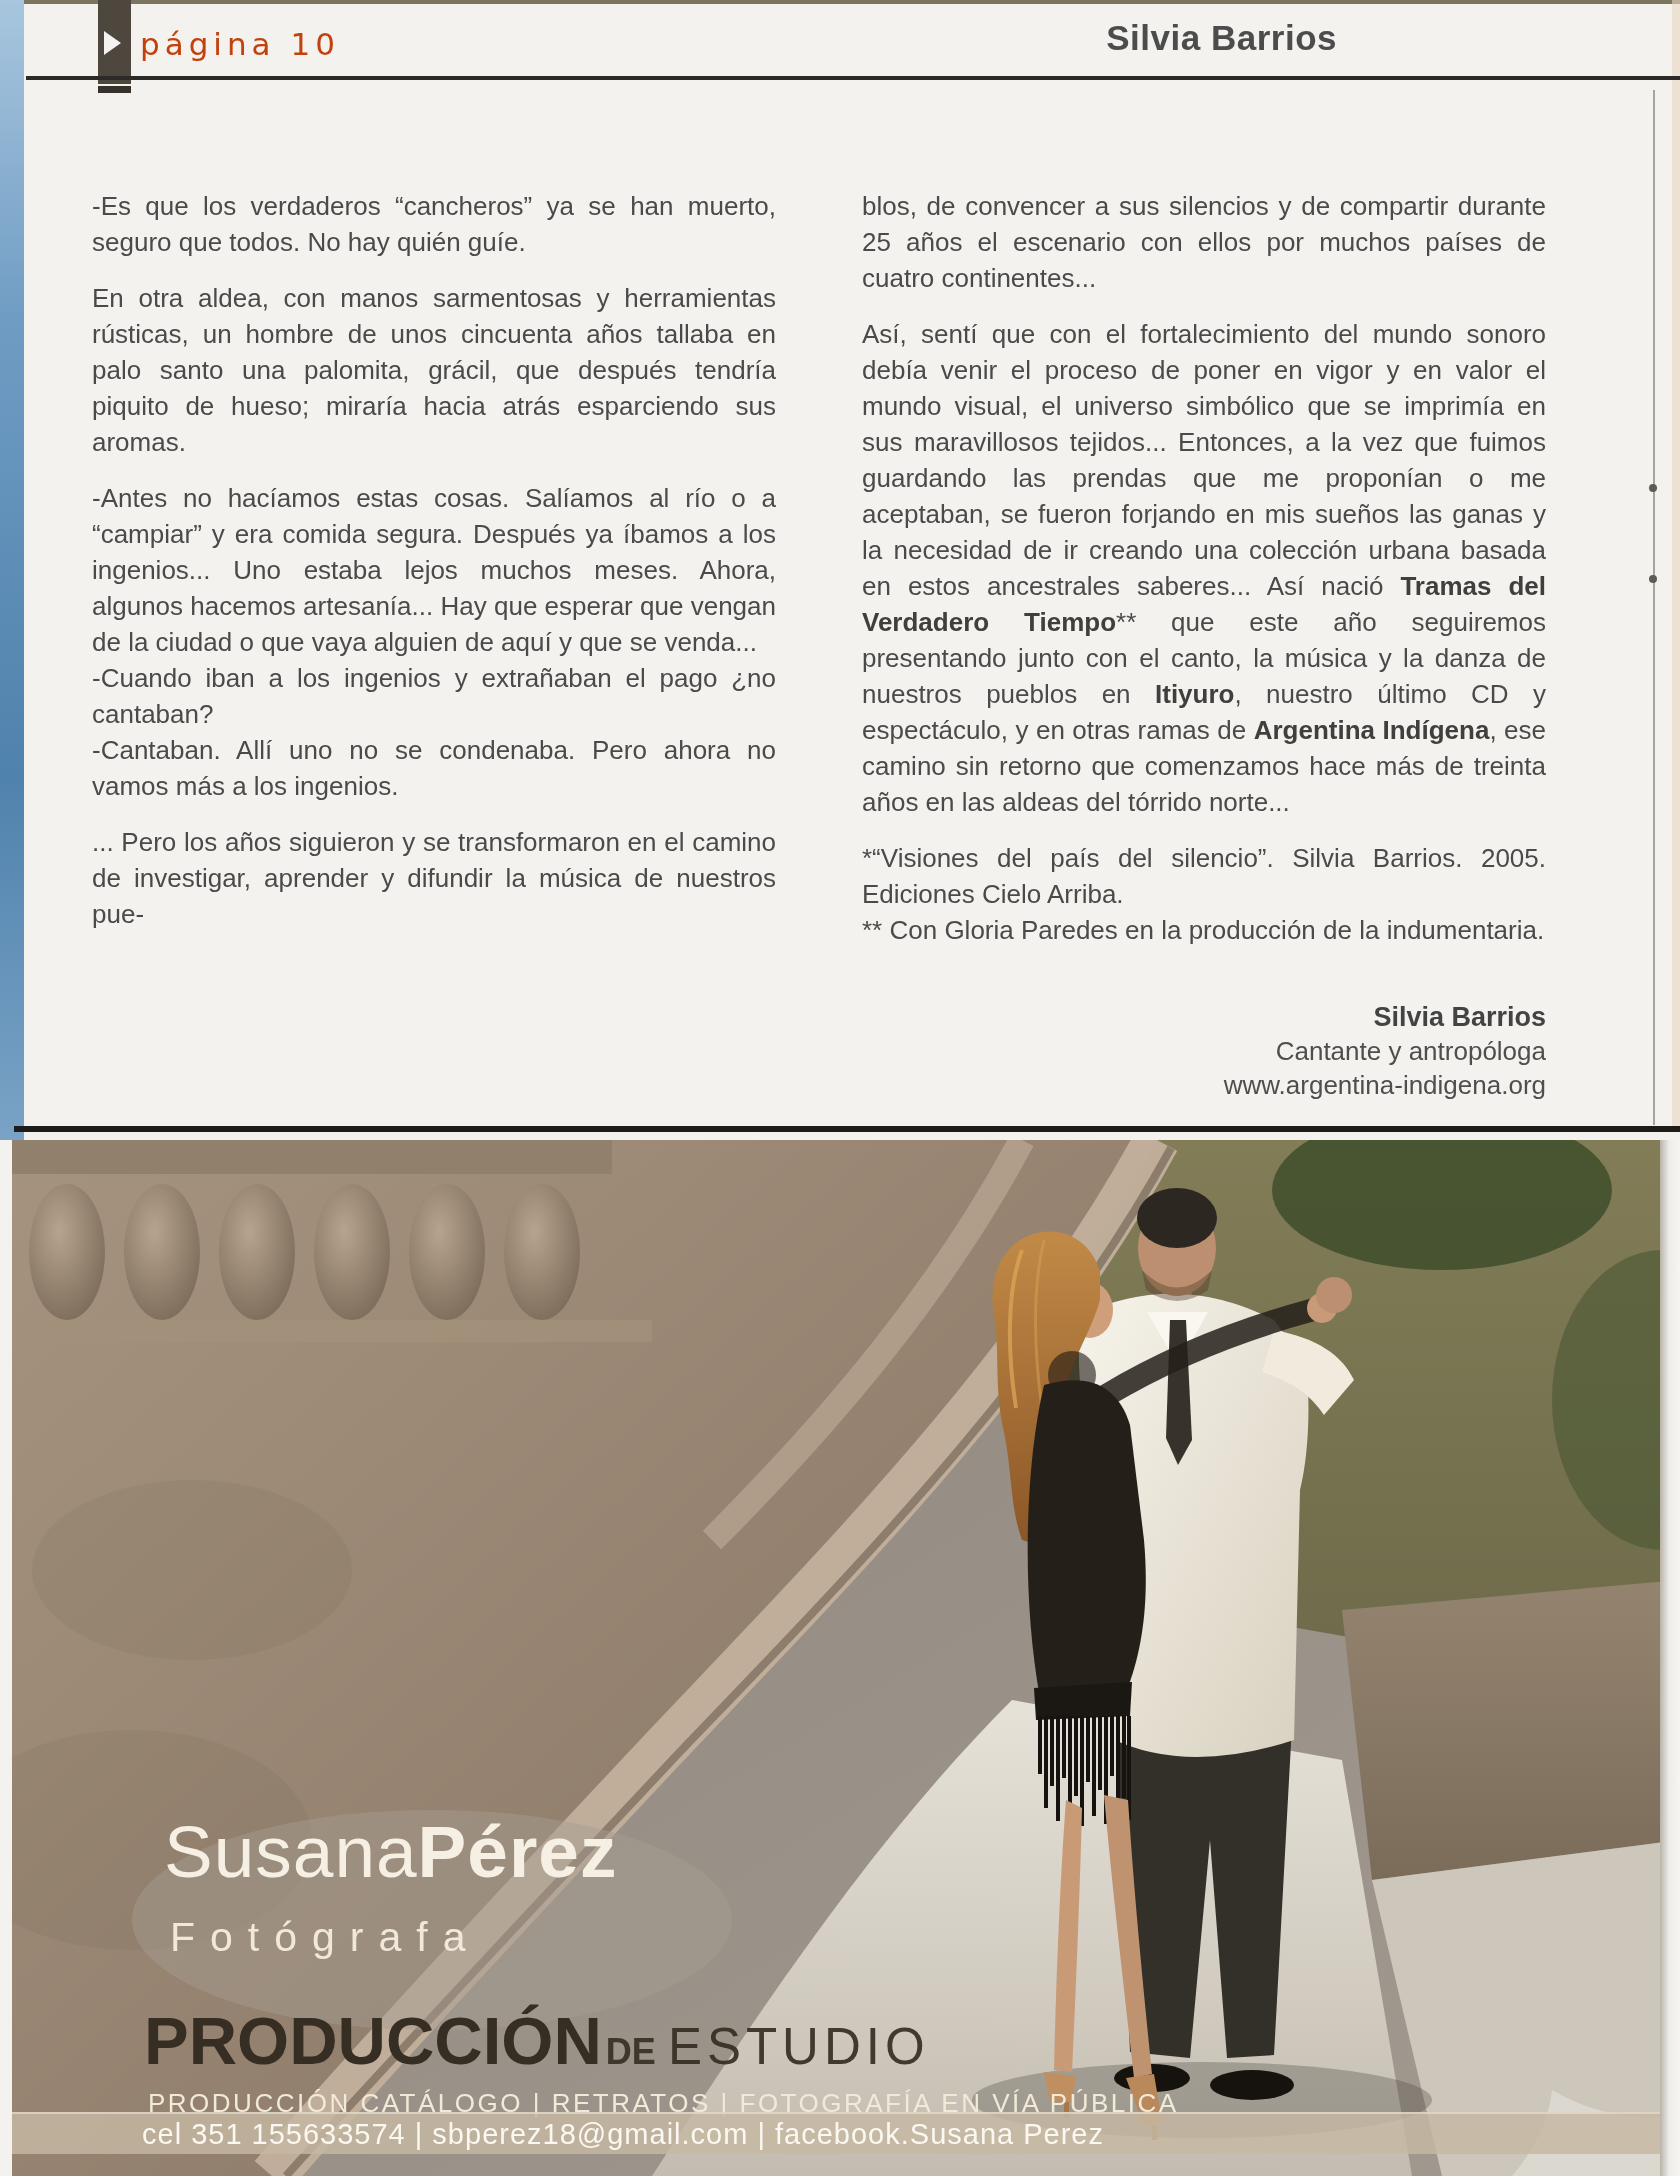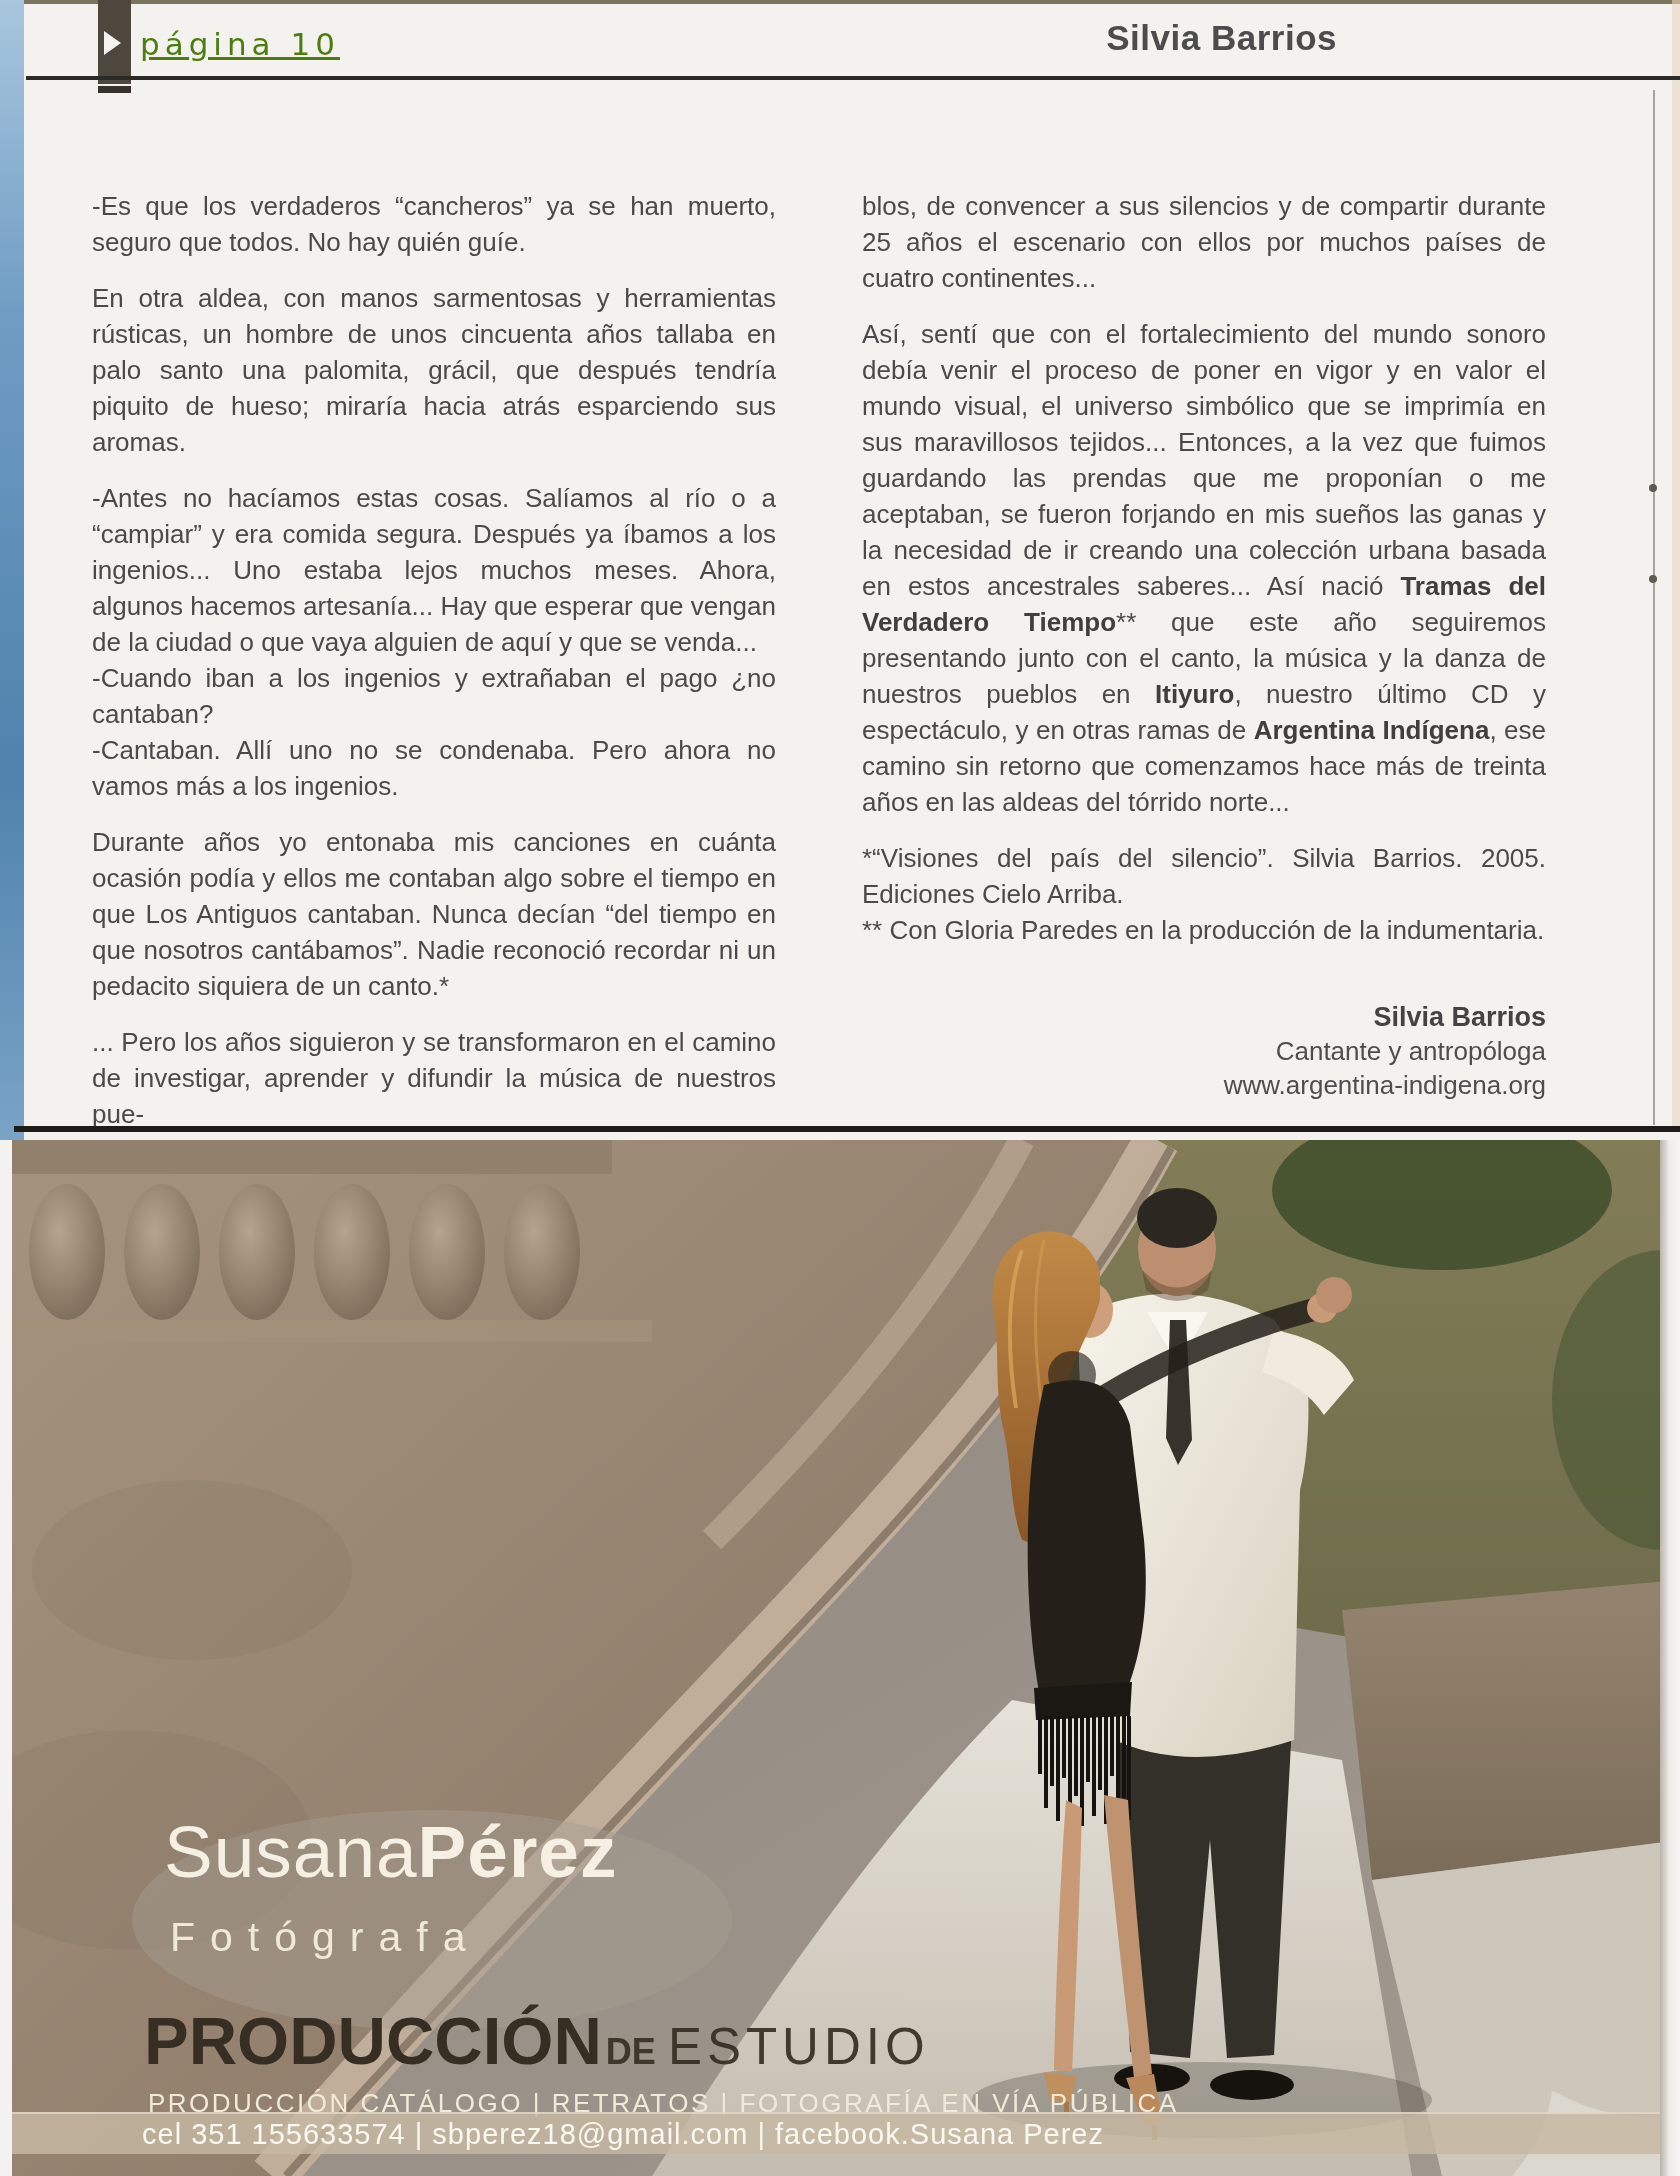--- a/index.html
+++ b/index.html
@@ -13,21 +13,21 @@
   .spine-dot{position:absolute;width:8px;height:8px;border-radius:50%;background:#5f5a52;}
   .d1{left:1649px;top:484px;} .d2{left:1649px;top:575px;}
   .edge-right-tint{position:absolute;right:0;top:0;width:8px;height:1130px;background:#e9d6c0;opacity:.6;}
 
   
   .marker{position:absolute;left:98px;top:0;width:33px;height:84px;background:#4d473d;}
   .marker-foot{position:absolute;left:98px;top:86px;width:33px;height:7px;background:#36312a;}
   .tri{position:absolute;left:104px;top:31px;width:0;height:0;
     border-top:12px solid transparent;border-bottom:12px solid transparent;border-left:17px solid #f4f3f0;}
   .pagenum{position:absolute;left:140px;top:26px;font:400 31px/36px "DejaVu Sans",sans-serif;
-    letter-spacing:5px;color:#4d7c0f;text-decoration:underline;}
+    letter-spacing:5px;color:#c2410c;}
   .author{position:absolute;right:343px;top:18px;font:700 35px/40px "Liberation Sans",sans-serif;
     color:#4c4c4c;letter-spacing:.5px;}
   .rule{position:absolute;left:26px;top:76px;width:1654px;height:4px;background:#2b2a27;}
 
   
   .col{position:absolute;top:188px;width:684px;font:400 26px/36px "Liberation Sans",sans-serif;
     color:#4a4a4a;text-align:justify;}
   .col-left{left:92px;}
   .col-right{left:862px;}
   .col p{margin:0;}
@@ -79,21 +79,20 @@
     <div class="rule"></div>
   </header>
 
   <main>
     <section class="col col-left">
       <p class="gap">-Es que los verdaderos “cancheros” ya se han muerto, seguro que todos. No hay quién guíe.</p>
       <p class="gap">En otra aldea, con manos sarmentosas y herramientas rústicas, un hombre de unos cincuenta años tallaba en palo santo una palomita, grácil, que después tendría piquito de hueso; miraría hacia atrás esparciendo sus aromas.</p>
       <p>-Antes no hacíamos estas cosas. Salíamos al río o a “campiar” y era comida segura. Después ya íbamos a los ingenios... Uno estaba lejos muchos meses. Ahora, algunos hacemos artesanía... Hay que esperar que vengan de la ciudad o que vaya alguien de aquí y que se venda...</p>
       <p>-Cuando iban a los ingenios y extrañaban el pago ¿no cantaban?</p>
       <p class="gap">-Cantaban. Allí uno no se condenaba. Pero ahora no vamos más a los ingenios.</p>
-      <p class="gap">Durante años yo entonaba mis canciones en cuánta ocasión podía y ellos me contaban algo sobre el tiempo en que Los Antiguos cantaban. Nunca decían “del tiempo en que nosotros cantábamos”. Nadie reconoció recordar ni un pedacito siquiera de un canto.*</p>
       <p>... Pero los años siguieron y se transformaron en el camino de investigar, aprender y difundir la música de nuestros pue-</p>
     </section>
 
     <section class="col col-right">
       <p class="gap">blos, de convencer a sus silencios y de compartir durante 25 años el escenario con ellos por muchos países de cuatro continentes...</p>
       <p class="gap"><span>Así, sentí que con el fortalecimiento del mundo sonoro debía venir el proceso de poner en vigor y en valor el mundo visual, el universo simbólico que se imprimía en sus maravillosos tejidos... Entonces, a la vez que fuimos guardando las prendas que me proponían o me aceptaban, se fueron forjando en mis sueños las ganas y la necesidad de ir creando una colección urbana basada en estos ancestrales saberes... Así nació </span><b>Tramas del Verdadero Tiempo</b><span>** que este año seguiremos presentando junto con el canto, la música y la danza de nuestros pueblos en </span><b>Itiyuro</b><span>, nuestro último CD y espectáculo, y en otras ramas de </span><b>Argentina Indígena</b><span>, ese camino sin retorno que comenzamos hace más de treinta años en las aldeas del tórrido norte...</span></p>
       <p>*“Visiones del país del silencio”. Silvia Barrios. 2005. Ediciones Cielo Arriba.</p>
       <p>** Con Gloria Paredes en la producción de la indumentaria.</p>
 
       <div class="signature">

